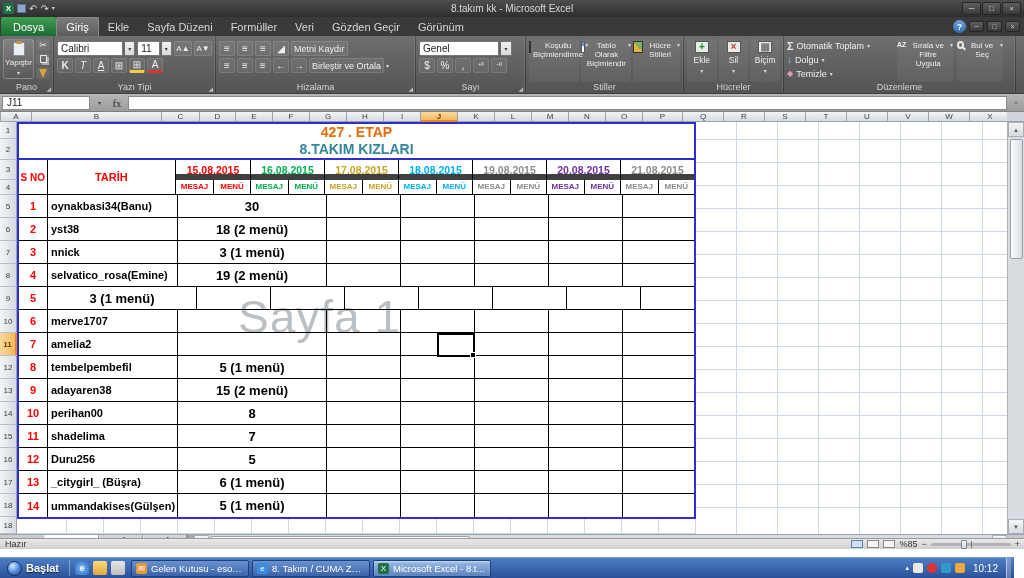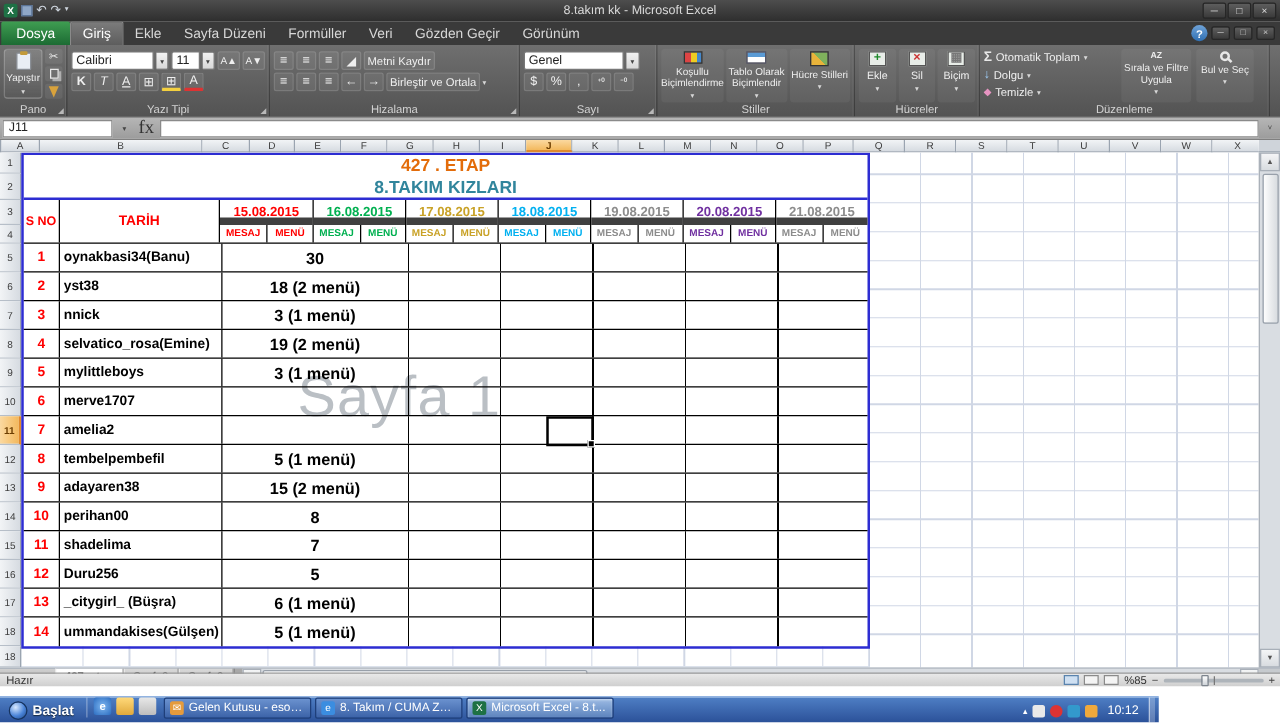--- a/index.html
+++ b/index.html
@@ -42,41 +42,41 @@
 .ic-brush{width:0;height:0;border-left:4px solid transparent;border-right:4px solid transparent;border-top:9px solid #d8a23c}
 .g-font{width:162px}
 .g-align{width:200px}
 .g-number{width:110px}
 .g-styles{width:158px;display:flex;flex-direction:row;gap:2px}
 .g-cells{width:100px;display:flex;flex-direction:row;gap:2px}
 .g-edit{width:232px;display:flex;flex-direction:row;gap:4px}
 .bold-k{font-weight:bold}.ital-t{font-style:italic}.und-a{text-decoration:underline}
 .fcolor{border-bottom:3px solid #d33}
 .fillic{border-bottom:3px solid #f4d03f}
-.bigbtn{width:50px;height:43px;display:flex;flex-direction:column;align-items:center;padding-top:2px;gap:2px;color:#efefef;font-size:8px;line-height:9px;text-align:center;border-radius:3px;background:rgba(255,255,255,.05)}
+.bigbtn{width:50px;height:43px;display:flex;align-items:flex-start;padding-top:2px;gap:2px;color:#efefef;font-size:8px;line-height:9px;text-align:center;border-radius:3px;background:rgba(255,255,255,.05)}
 .ic-cond{width:15px;height:12px;border:1px solid #333;background:linear-gradient(90deg,#d44 0 5px,#ec2 5px 10px,#48c 10px 15px)}
 .ic-table{width:16px;height:12px;border:1px solid #556;background:linear-gradient(#5b9bd5 0 4px,#fff 4px)}
 .ic-cellst{width:15px;height:12px;border:1px solid #333;background:linear-gradient(45deg,#e8b33a 0 50%,#7fb15c 50%)}
 .cellbtn{width:30px;height:43px;display:flex;flex-direction:column;align-items:center;padding-top:2px;gap:2px;color:#efefef;font-size:8.5px;border-radius:3px;background:rgba(255,255,255,.05)}
 .ic-cell{width:14px;height:12px;background:#e8ede8;border:1px solid #555;color:#1d8a2a;font-size:10px;font-weight:bold;display:flex;align-items:center;justify-content:center;line-height:10px}
 .ic-cell.del{color:#c33}.ic-cell.fmt{color:#777}
 .editcol{display:flex;flex-direction:column;gap:1px;width:106px}
 .editrow{display:flex;align-items:center;gap:3px;color:#efefef;font-size:9px;height:13px}
 .sigma{font-size:11px;font-weight:bold;color:#e8e8e8}
 .fillarrow{color:#9cc8f0;font-size:10px}
 .clearic{color:#e794c2;font-size:8px}
 .ic-sort{font-size:7px;line-height:7px;font-weight:bold;color:#efefef}
 .ic-find{width:8px;height:8px;border:2px solid #e8e8e8;border-radius:50%;position:relative}
 .ic-find::after{content:"";position:absolute;width:5px;height:2px;background:#e8e8e8;right:-4px;bottom:-2px;transform:rotate(45deg)}
 .caretdn{font-size:6px;color:#d8d8d8}
 
 #fbar{position:absolute;left:0;top:94px;width:1024px;height:18px;background:linear-gradient(#b6b6b6,#9c9c9c);display:flex;align-items:center;gap:3px;padding:0 2px;border-bottom:1px solid #808080}
 .namebox{width:88px;height:14px;background:#fff;border:1px solid #8a8a8a;font-size:10px;display:flex;align-items:center;padding-left:4px;color:#222}
 .nb-arr{width:13px;height:14px;display:flex;align-items:center;justify-content:center;font-size:6px;color:#444}
-.fx{font-family:"Liberation Serif",serif;font-size:15px;color:#333;width:16px;text-align:center}
+.fx{font-family:"Liberation Serif",serif;font-size:11px;color:#333;width:16px;text-align:center}
 .ffield{flex:1;height:14px;background:#fff;border:1px solid #8a8a8a;font-size:10px;display:flex;align-items:center;padding-left:4px}
 .fexp{width:12px;text-align:center;font-size:6px;color:#444}
 
 #colhdr{position:absolute;left:0;top:112px;width:1007px;height:10px;display:flex;overflow:hidden;z-index:5}
 .corner{width:17px;height:10px;background:linear-gradient(#eef1f4,#d3d8de);border-right:1px solid #9aa4b0;border-bottom:1px solid #9aa4b0;position:relative}
 .corner::after{content:"";position:absolute;right:1px;bottom:1px;border-left:5px solid transparent;border-bottom:5px solid #aab4c0}
 #cols{display:flex}
 #cols div{width:37px;height:10px;font-size:8px;line-height:10px;text-align:center;color:#3c3c3c;background:linear-gradient(#f2f4f6,#d6dbe1);border-right:1px solid #9aa4b0;border-bottom:1px solid #9aa4b0}
 #cols div:nth-of-type(1){width:31px}
 #cols div:nth-of-type(2){width:130px}
@@ -142,21 +142,21 @@
 #statusbar{position:absolute;left:0;top:538px;width:1024px;height:11px;background:linear-gradient(#e9e9e9,#cfcfcf);border-top:1px solid #9a9a9a;display:flex;align-items:center;font-size:9px;color:#333}
 #statusbar .ready{padding-left:5px}
 #statusbar .right{margin-left:auto;display:flex;align-items:center;gap:4px;padding-right:4px}
 .view-ic{width:12px;height:8px;background:#f4f4f4;border:1px solid #8a8a8a}
 .view-ic.active{background:#cfe0f2;border-color:#5a83ad}
 .zoomtrack{width:80px;height:3px;background:#aeb4ba;border-radius:2px;position:relative}
 .zoomtrack::before{content:"";position:absolute;left:50%;top:-2px;width:1px;height:7px;background:#777}
 .zoomthumb{position:absolute;left:38%;top:-3px;width:6px;height:9px;background:linear-gradient(#fefefe,#cfd4d9);border:1px solid #7d858e;border-radius:1px}
 .zbtn{font-size:9px;color:#444}
 
-#taskbar{position:absolute;left:0;top:557px;width:927px;height:21px;background:linear-gradient(#4e7ec4,#2b5199);border-top:1px solid #6f9bd8;display:flex;align-items:flex-start;z-index:30}
+#taskbar{position:absolute;left:0;top:557px;width:1014px;height:21px;background:linear-gradient(#4e7ec4,#2b5199);border-top:1px solid #6f9bd8;display:flex;align-items:center;z-index:30}
 .startbtn{display:flex;align-items:center;gap:4px;padding:0 7px;height:21px}
 .orb{width:15px;height:15px;border-radius:50%;background:radial-gradient(circle at 35% 30%,#d8e9ff,#4a84d8 55%,#1c4482);border:1px solid #16335f}
 .startlbl{color:#fff;font-size:11px;font-weight:bold;text-shadow:0 1px 1px #123}
 .tb-sep{width:1px;height:16px;background:rgba(255,255,255,.35);margin:0 3px}
 .qicon{width:14px;height:14px;border-radius:2px;margin:0 2px;display:flex;align-items:center;justify-content:center;font-size:9px;color:#fff;font-weight:bold}
 .qi-e{background:radial-gradient(#7db6f0,#2b6cc0)}
 .qi-f{background:linear-gradient(#ffd97a,#e0a93c)}
 .qi-m{background:linear-gradient(#e8e8e8,#bdbdbd);color:#345}
 #tbitems{display:flex;align-items:center;gap:3px;margin-left:4px}
 #tbitems .titem{width:118px;height:17px;display:flex;align-items:center;gap:4px;padding:0 4px;border:1px solid #1f3f7a;border-radius:2px;background:linear-gradient(#6b92cf,#3c63a8);color:#fff;font-size:9.5px;white-space:nowrap;overflow:hidden}
@@ -517,21 +517,20 @@
 
         <div class="trow">
           <div class="c-no">4</div>
           <div class="c-name">selvatico_rosa(Emine)</div>
           <div class="c-val">19 (2 menü)</div>
           <div class="c-rest"></div>
         </div>
 
         <div class="trow">
           <div class="c-no">5</div>
-          <div class="c-name">mylittleboys</div>
           <div class="c-val">3 (1 menü)</div>
           <div class="c-rest"></div>
         </div>
 
         <div class="trow">
           <div class="c-no">6</div>
           <div class="c-name">merve1707</div>
           <div class="c-val"></div>
           <div class="c-rest"></div>
         </div>

